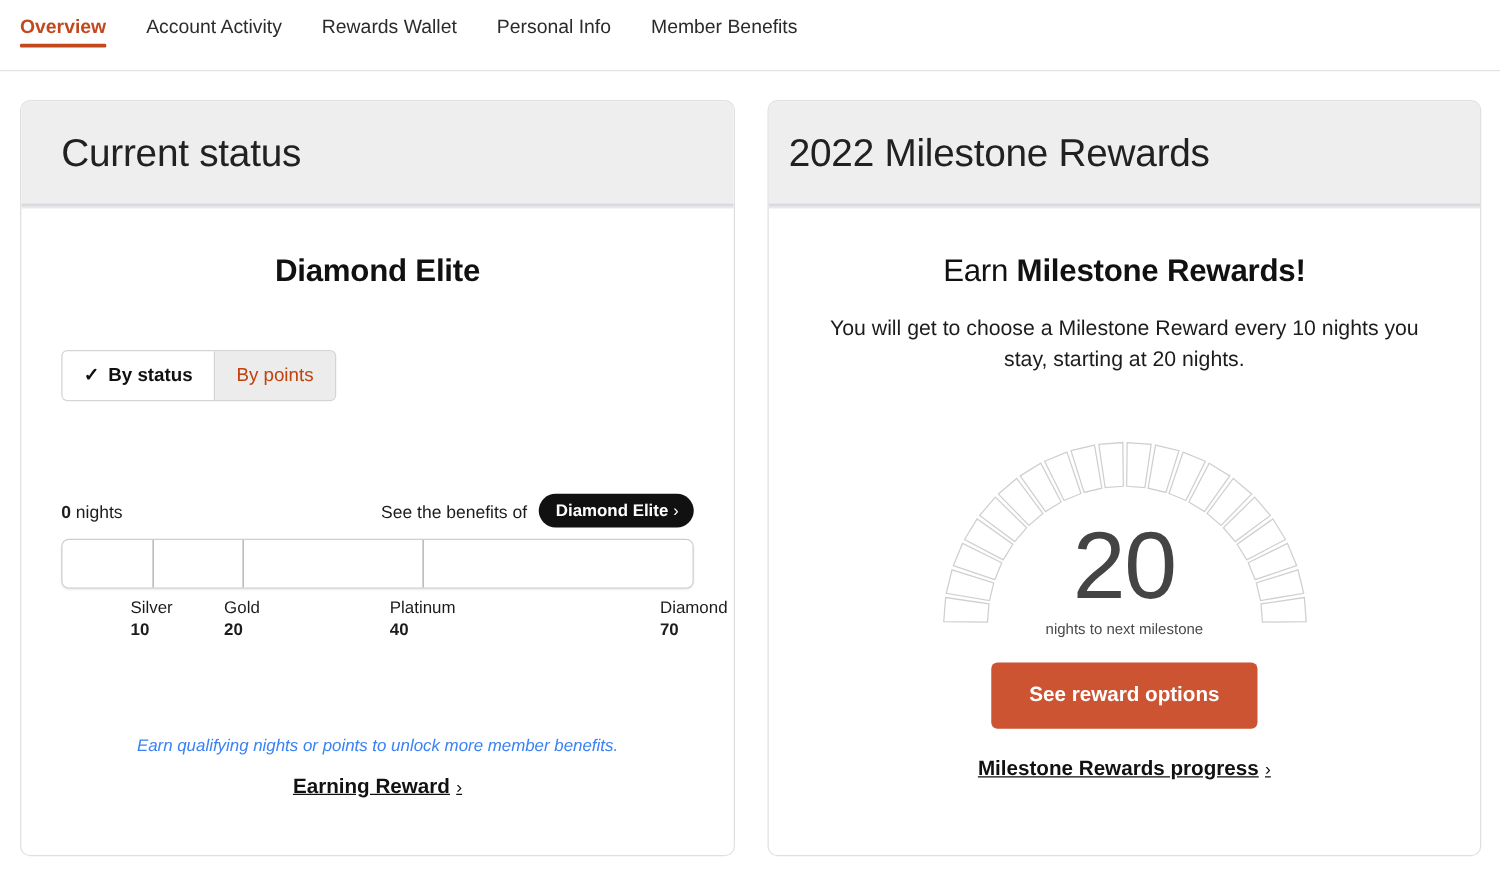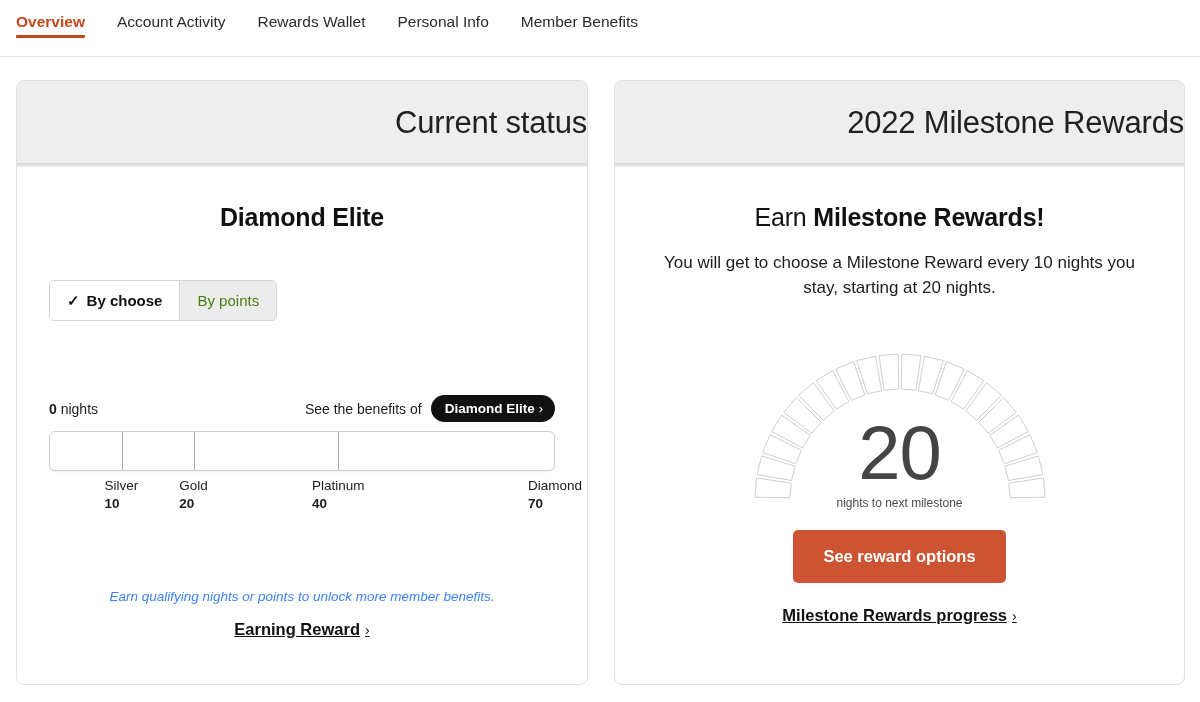--- a/index.html
+++ b/index.html
@@ -60,21 +60,20 @@
     padding: 24px 0 22px 32px;
     border-bottom: 1px solid #d6d8dc;
   }
   .card.right .card-header { padding-left: 16px; }
   .card-header-title {
     font-size: 31px;
     font-weight: normal;
     color: #212121;
     letter-spacing: -0.2px;
     line-height: 36px;
-    text-align: right;
   }
   .header-shadow {
     height: 3px;
     background: linear-gradient(#d9dbdf, #f2f2f3);
   }
 
   .card-body { padding: 0 32px; }
 
   
   .status-tier {
@@ -96,21 +95,21 @@
     display: flex;
     border: 1px solid #d5d5d5;
     border-radius: 5px;
     overflow: hidden;
     background: #ececec;
   }
   .toggle-opt {
     font-size: 15px;
     padding: 11px 17px;
     cursor: pointer;
-    color: #4d7c0f;
+    color: #c2410c;
     background: #ececec;
     display: flex;
     align-items: center;
     gap: 7px;
     line-height: 17px;
   }
   .toggle-opt.active {
     background: #ffffff;
     color: #111111;
     font-weight: bold;
@@ -285,21 +284,21 @@
 
     <div class="card-body">
 
       <div class="status-tier">Diamond Elite</div>
 
       <div class="tracker-row">
 
         <div class="toggle">
           <div class="toggle-opt active">
             <span class="check-icon">✓</span>
-            <span>By choose</span>
+            <span>By status</span>
           </div>
           <div class="toggle-opt">
             <span>By points</span>
           </div>
         </div>
       </div>
 
       <div class="meter-head">
         <div class="nights-count">
           <b>0</b><span> nights</span>

